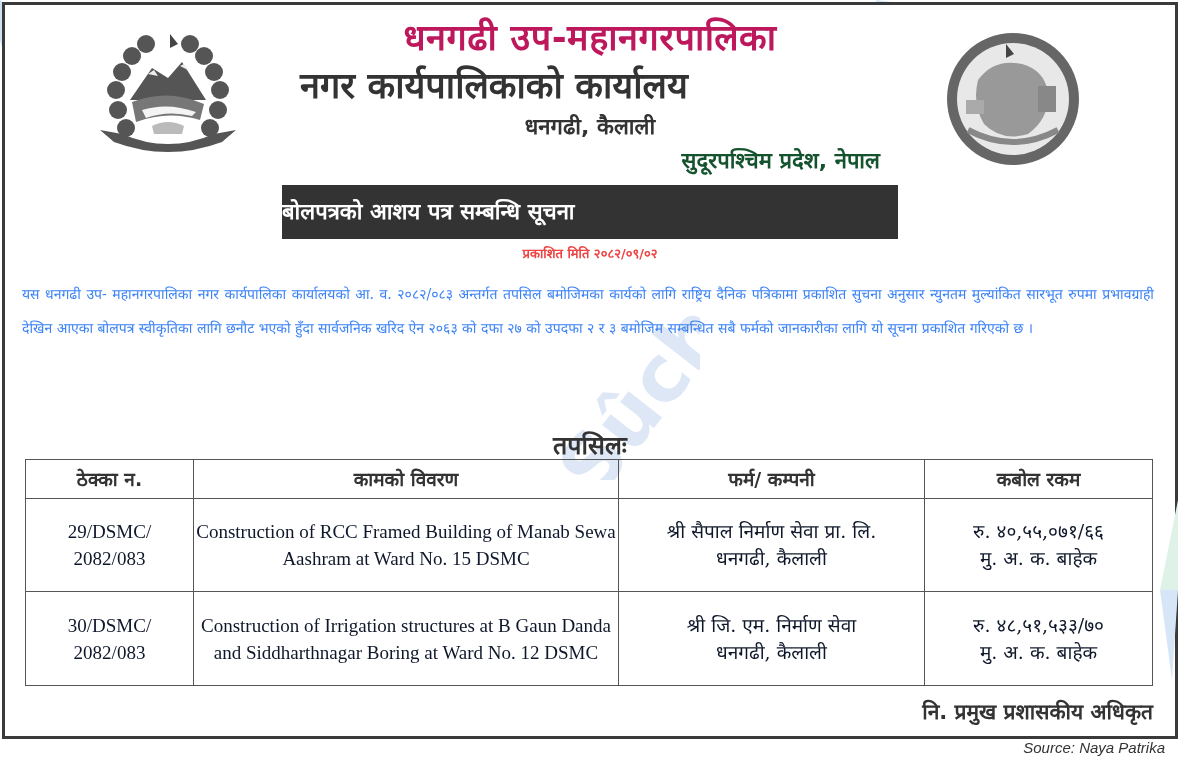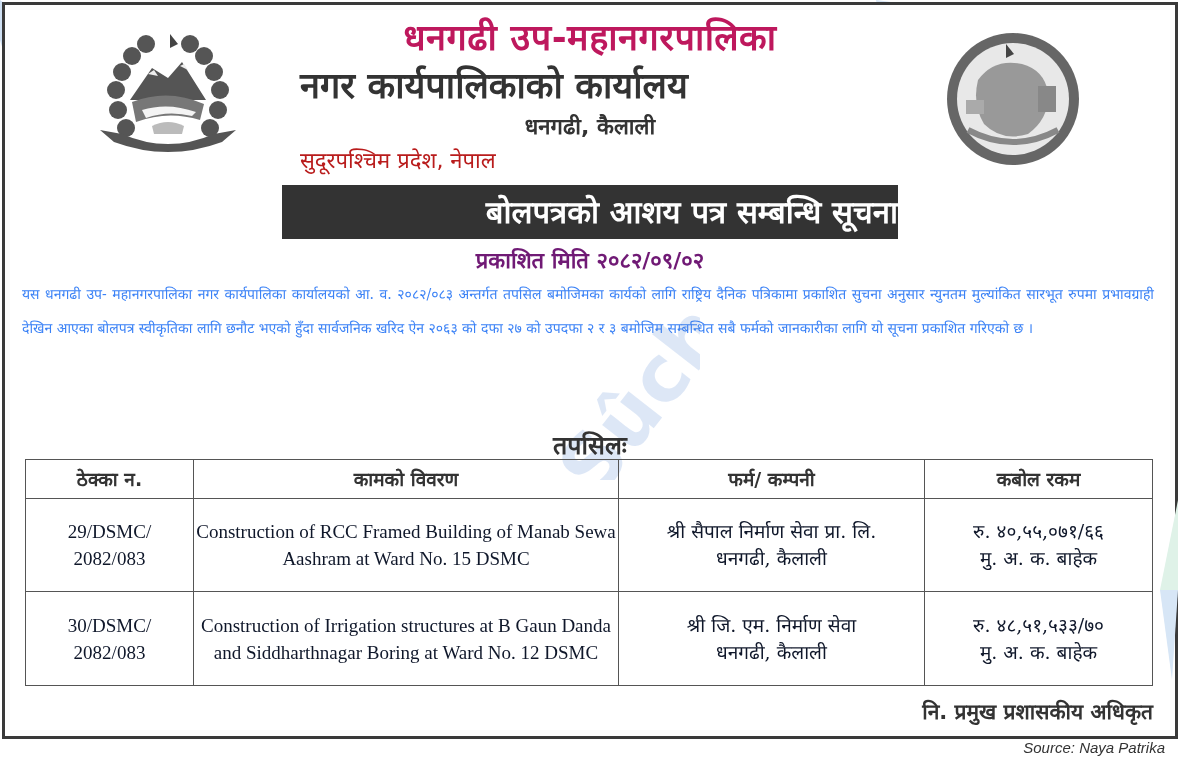--- a/index.html
+++ b/index.html
@@ -8,27 +8,27 @@
   .frame { position:absolute; left:2px; top:2px; width:1170px; height:731px;
            border:3px solid #3a3a3a; background:#fff; }
   .emblem-left { position:absolute; left:92px; top:30px; width:152px; height:128px; }
   .emblem-right { position:absolute; left:942px; top:30px; width:142px; height:138px; }
   .title1 { position:absolute; left:300px; top:12px; width:580px; text-align:center;
             font-size:36px; font-weight:bold; color:#be185d; letter-spacing:0.5px; }
   .title2 { position:absolute; left:300px; top:60px; width:580px; text-align:left;
             font-size:36px; font-weight:bold; color:#333; }
   .addr1 { position:absolute; left:300px; top:110px; width:580px; text-align:center;
            font-size:22px; font-weight:bold; color:#333; }
-  .addr2 { position:absolute; left:300px; top:144px; width:580px; text-align:left;
-           font-size:22px; font-weight:normal; color:#b91c1c; }
+  .addr2 { position:absolute; left:300px; top:144px; width:580px; text-align:right;
+           font-size:22px; font-weight:bold; color:#14532d; }
   .banner { position:absolute; left:282px; top:185px; width:616px; height:54px;
-            background:#333333; color:#ffffff; text-align:right; font-size:31px;
+            background:#333333; color:#ffffff; text-align:left; font-size:22px;
             font-weight:bold; line-height:54px; }
   .pubdate { position:absolute; left:300px; top:244px; width:580px; text-align:center;
-             font-size:22px; font-weight:bold; color:#701a75; }
+             font-size:13px; font-weight:bold; color:#ef4444; }
   .para { position:absolute; left:22px; top:277px; width:1132px; font-family:"DejaVu Serif", serif;
           font-size:14px; line-height:34px; text-align:justify; color:#3b82f6; }
   .tapasil { position:absolute; left:440px; top:427px; width:300px; text-align:center;
              font-size:25px; font-weight:bold; color:#333; }
   table.notice { position:absolute; left:25px; top:459px; width:1127px; border-collapse:collapse;
                  table-layout:fixed;padding-left:25px; }
   table.notice th, table.notice td { border:1.5px solid #555; text-align:center; vertical-align:middle; }
   table.notice th { height:36px; font-size:19px; font-weight:bold; color:#333; }
   table.notice td { font-size:19px; color:#0f172a; line-height:27px; height:90px; }
   td.eng { font-family:"Liberation Serif", serif; font-size:22px; line-height:27px; }

